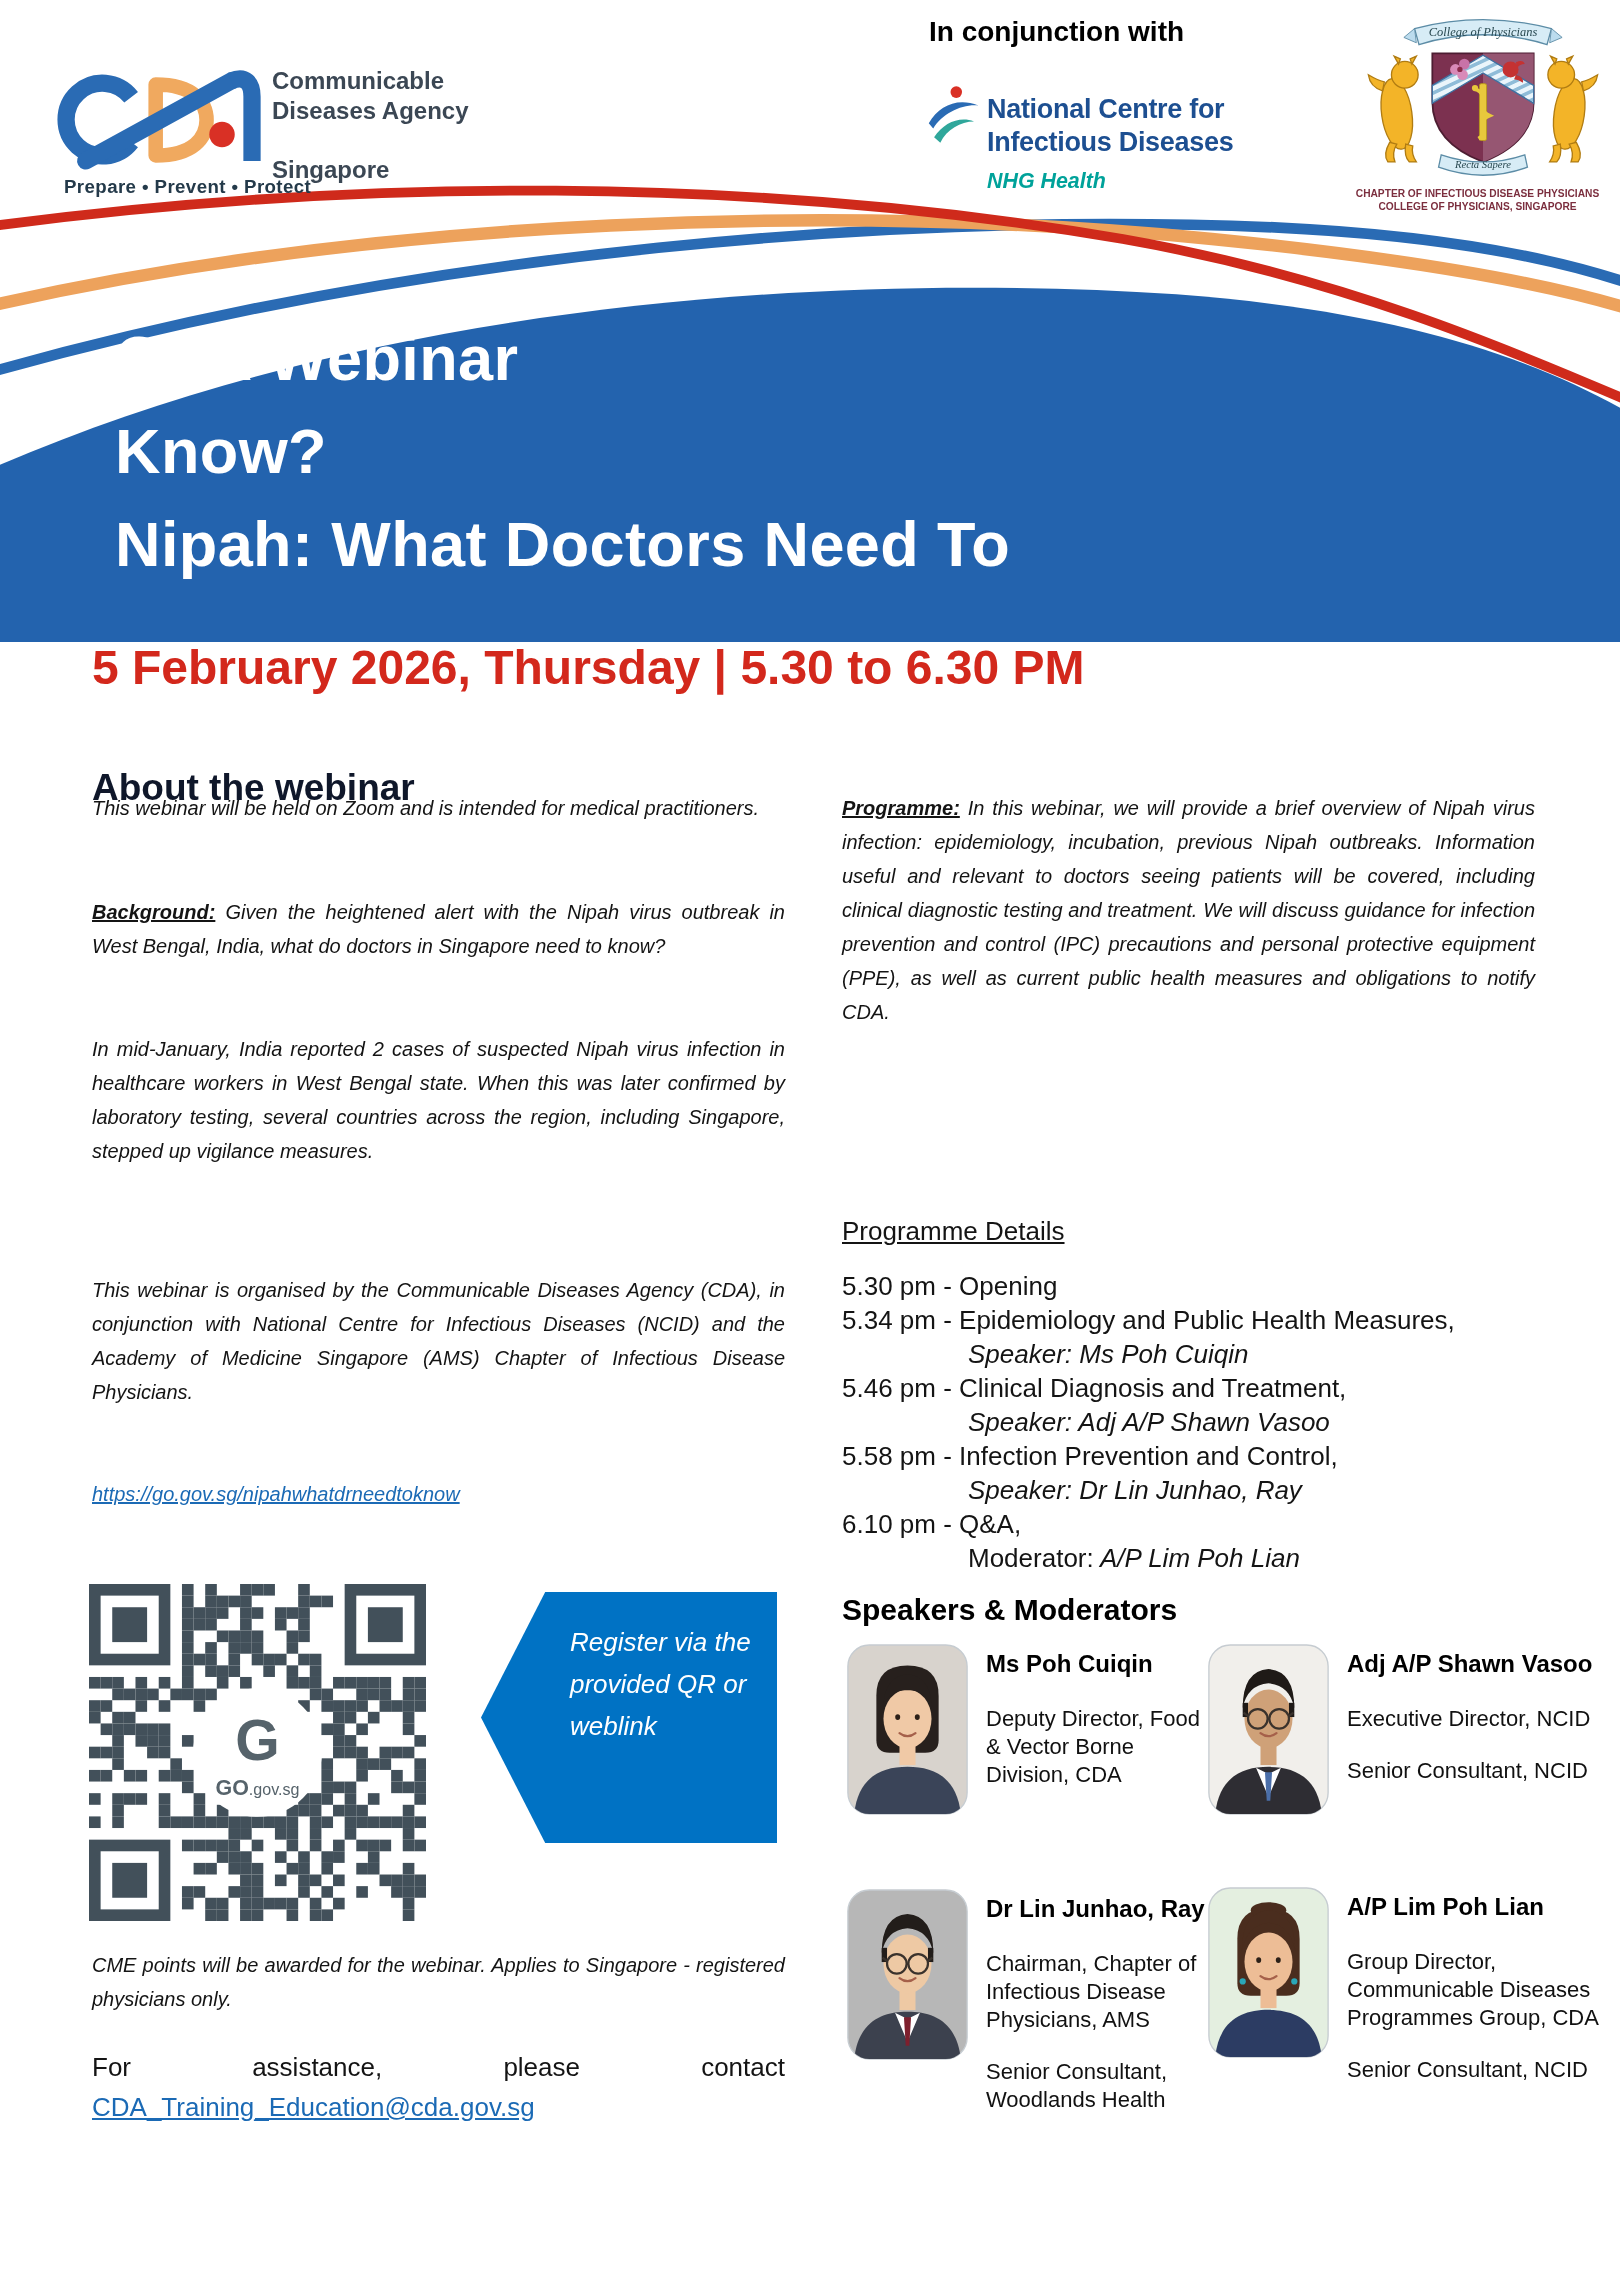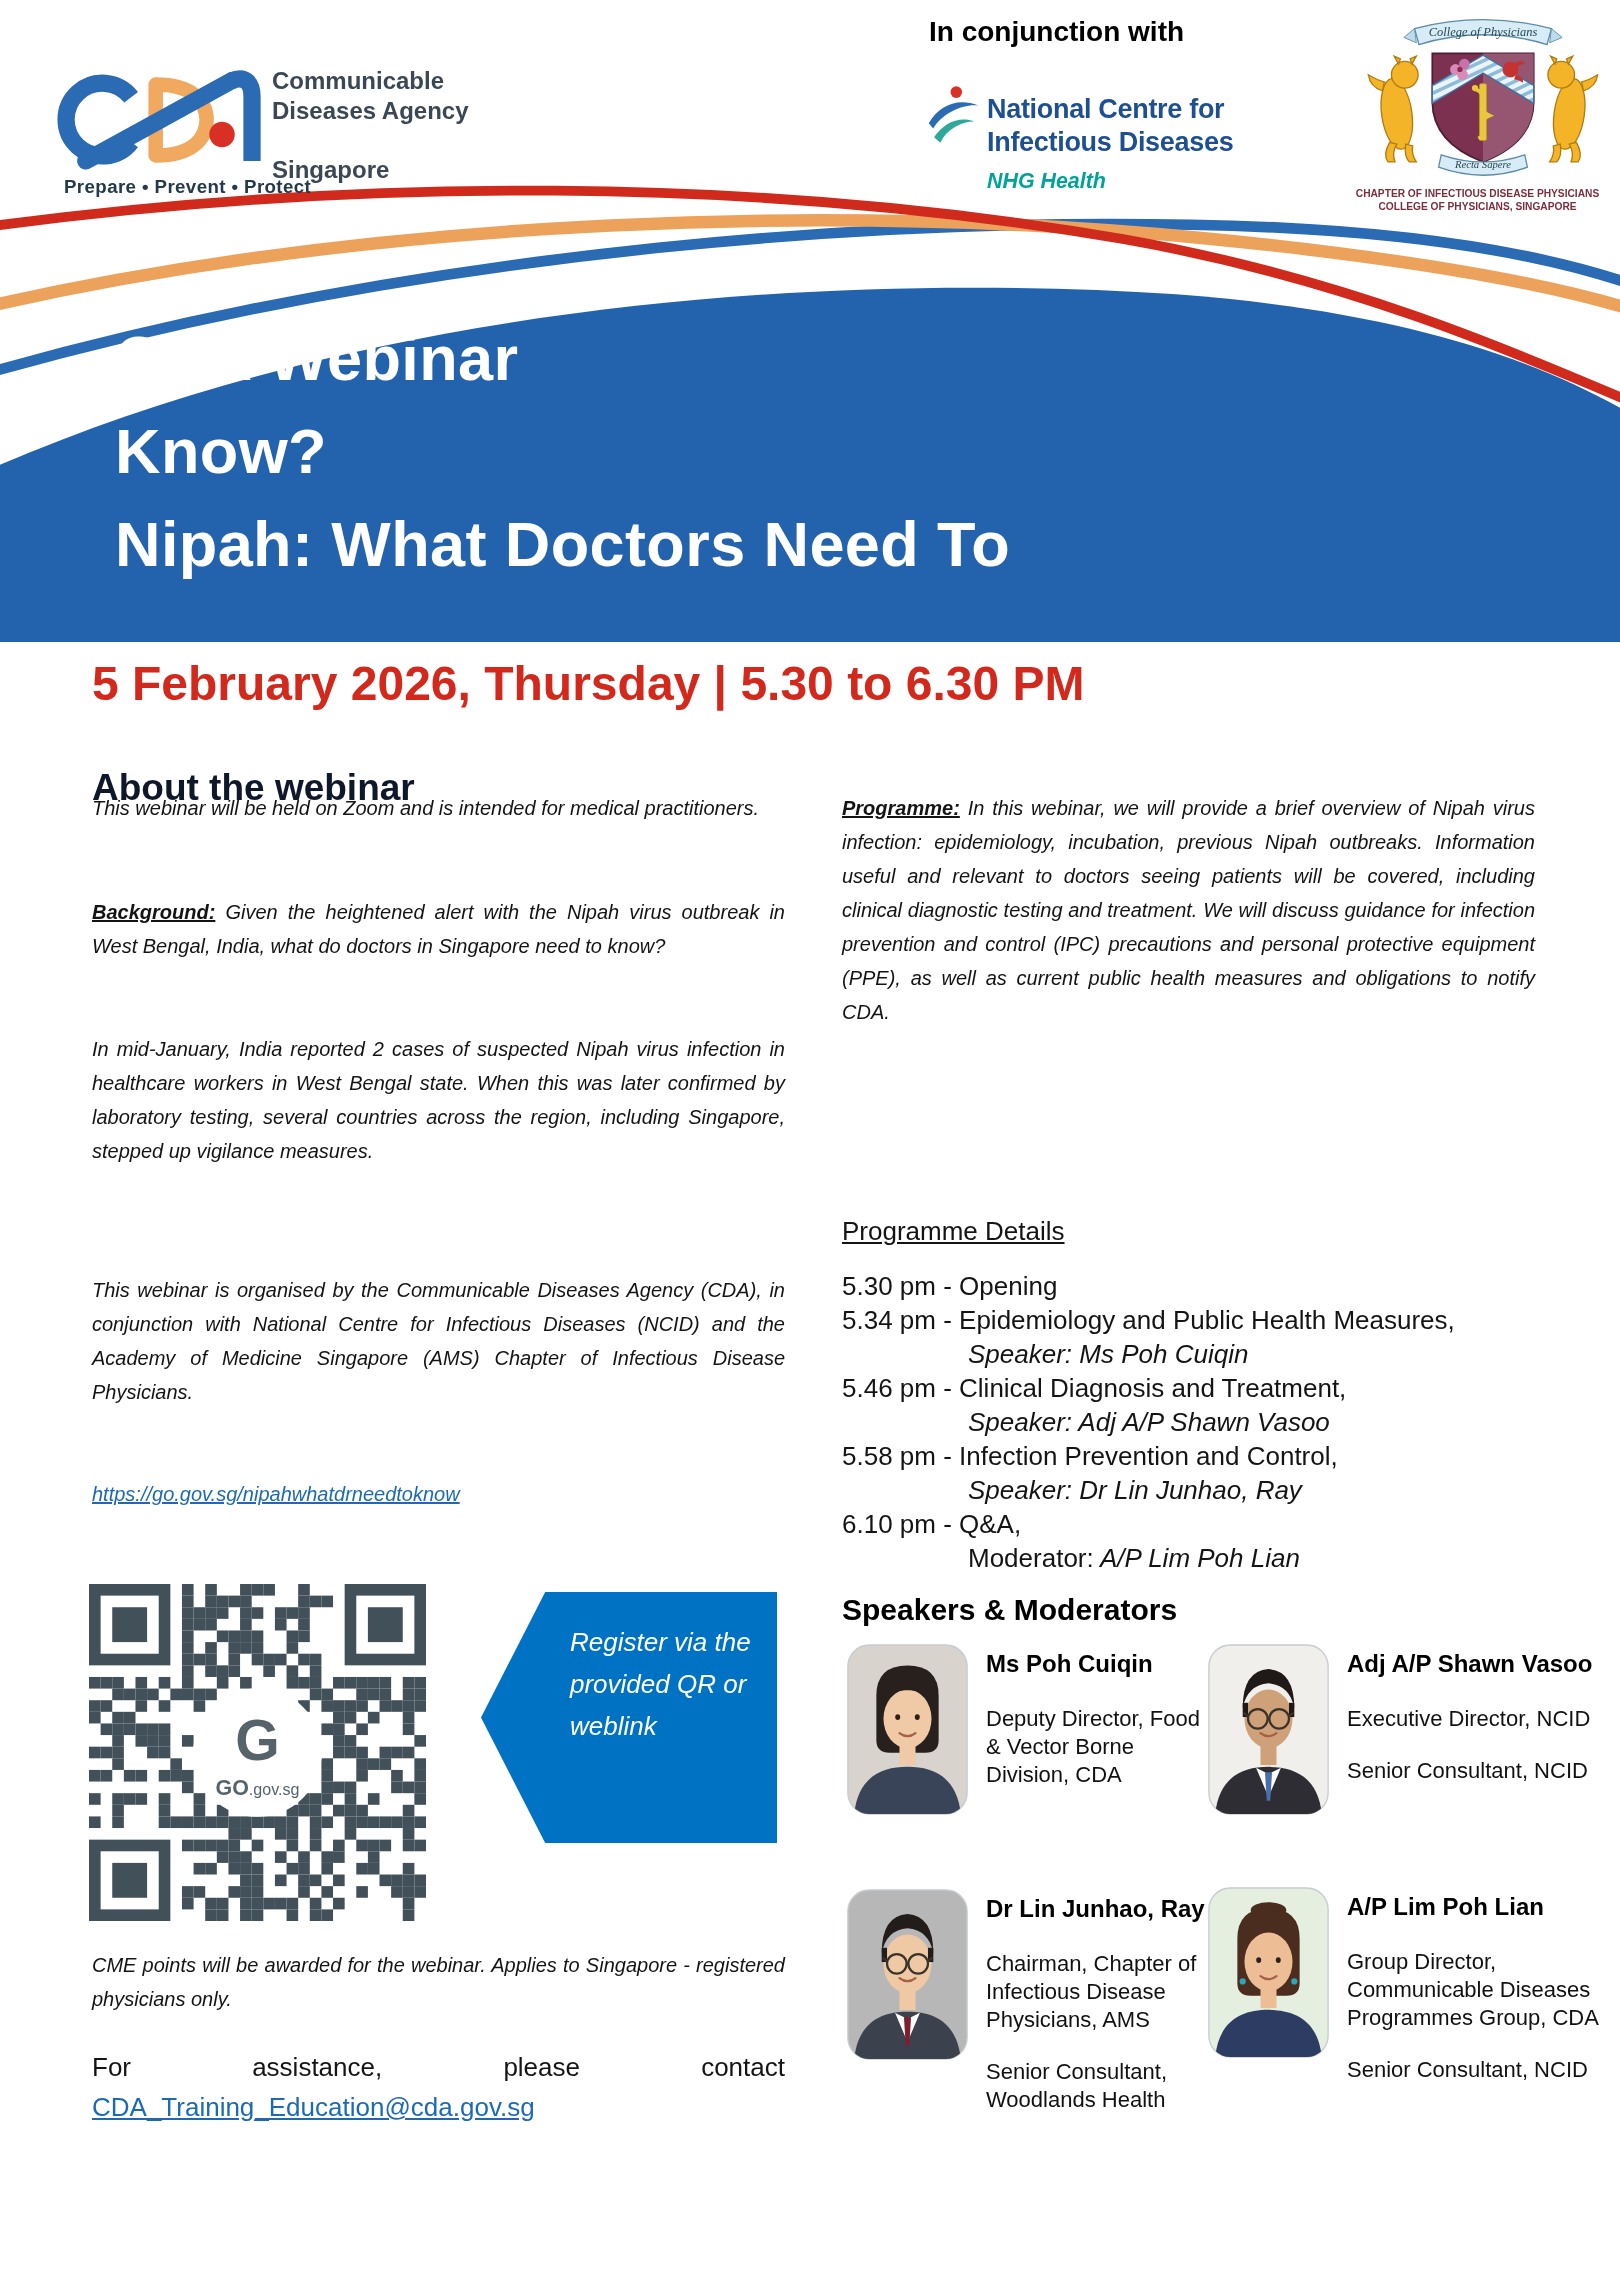--- a/index.html
+++ b/index.html
@@ -21,21 +21,21 @@
 
   .crest-svg { left:1362px; top:9px; width:242px; height:176px; }
   .crest-caption { left:1337px; top:187px; width:281px; text-align:center;
     font-size:10.2px; line-height:13.4px; font-weight:bold; color:#7b2e3e; }
 
   
   .banner-svg { position:absolute; left:0; top:0; width:1621px; height:642px; }
   .banner-title { position:absolute; left:93px; top:312px; color:#ffffff;
     font-size:63px; line-height:93px; font-weight:bold; letter-spacing:0.4px;margin-left:22px; }
 
-  .date-line { position:absolute; left:92px; top:640px; font-size:48px; font-weight:bold; color:#d3281c;margin-top:16px; }
+  .date-line { position:absolute; left:92px; top:640px; font-size:48px; font-weight:bold; color:#d3281c; }
   .about-heading { position:absolute; left:92px; top:740px; font-size:37px; font-weight:bold; color:#0f172a;margin-top:27px; }
 
   
   .para { position:absolute; width:693px; font-size:20px; line-height:34px; color:#141414; text-align:justify;font-style:italic; }
   .col-l { left:92px; }
   .col-r { left:842px; }
   .lbl-bu { font-weight:bold; text-decoration:underline; }
   a.link { color:#1b6ab5; text-decoration:underline; }
 
   .p-intro { top:791px; }

